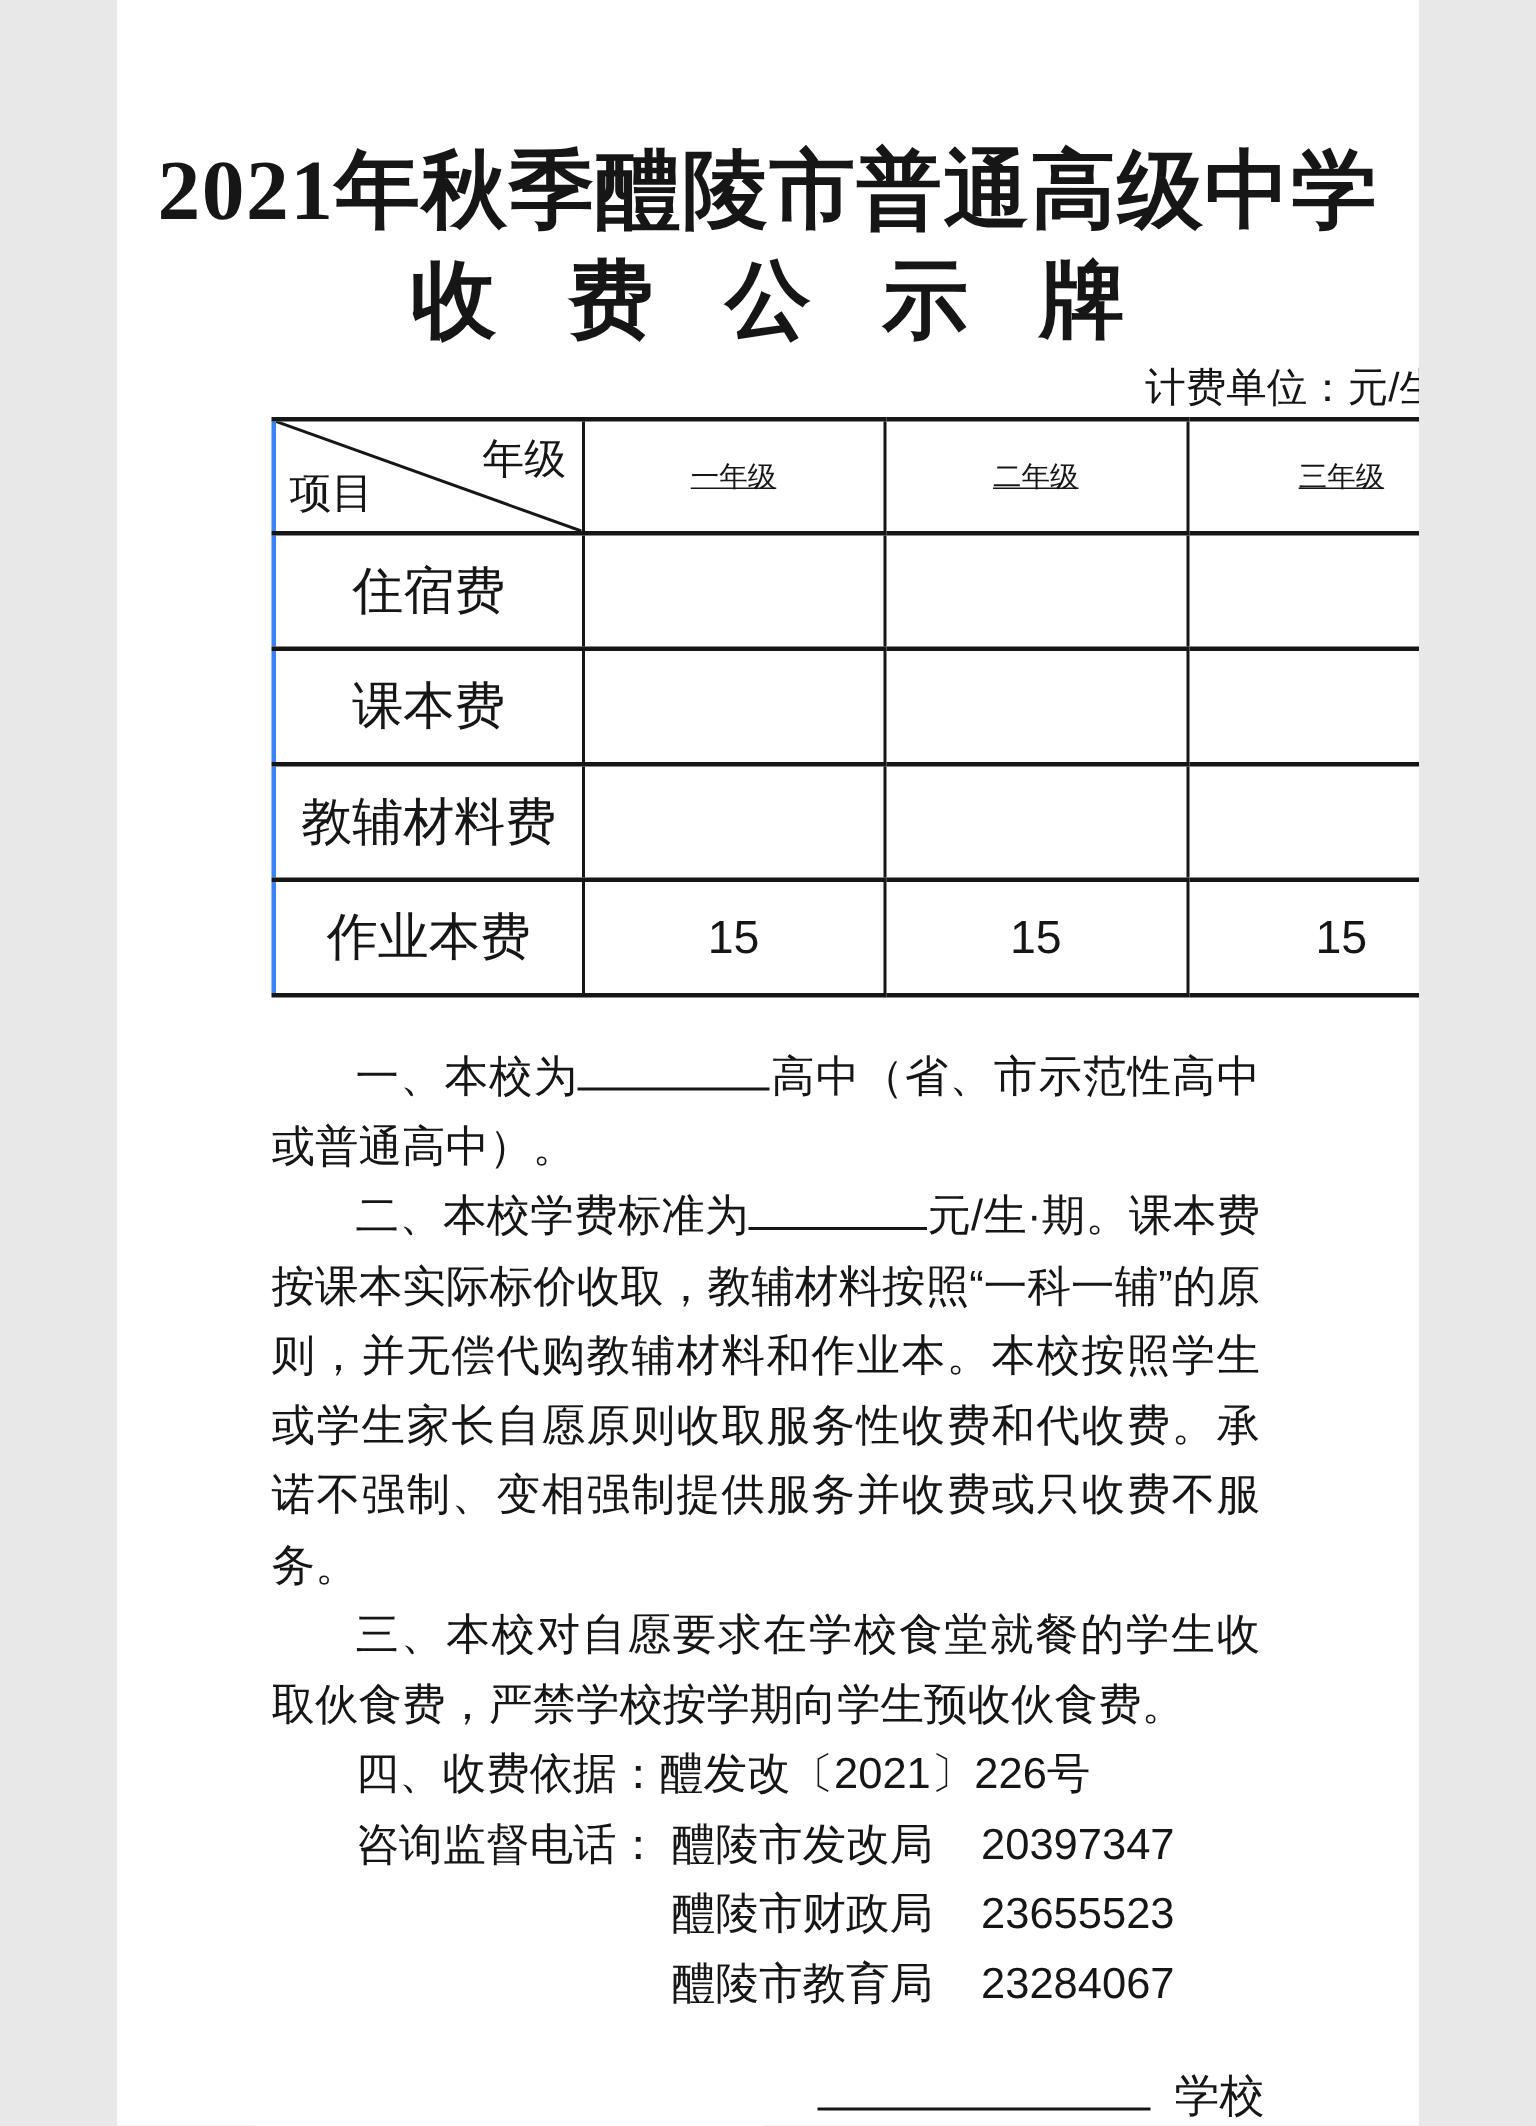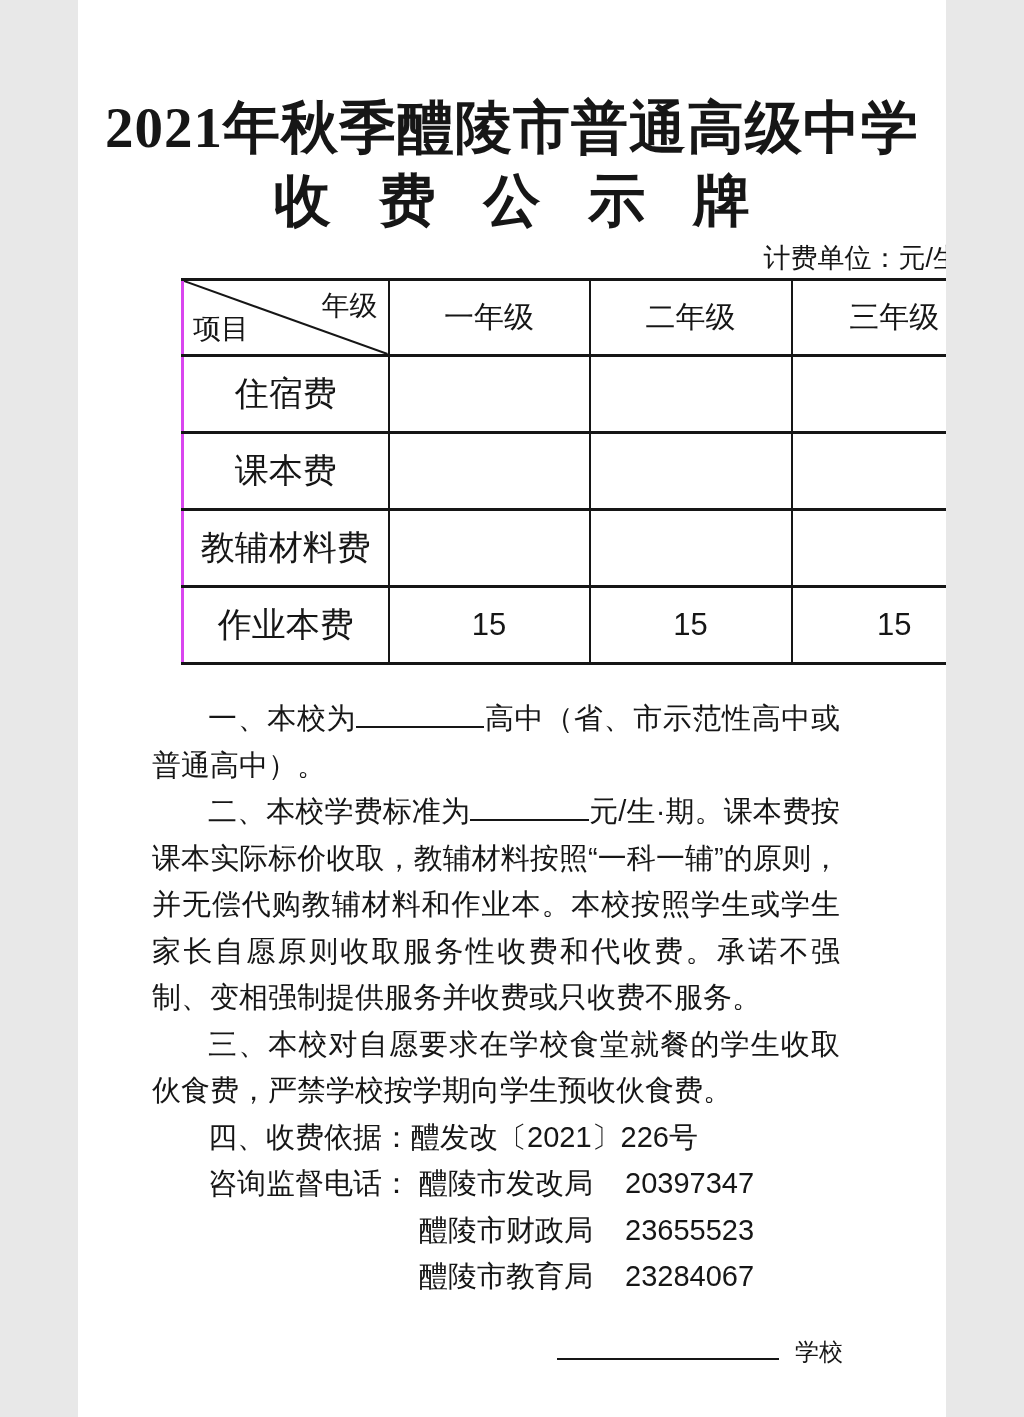--- a/index.html
+++ b/index.html
@@ -39,63 +39,63 @@
     text-align:right;
     font-size:27px;
     line-height:32px;
   }
   
   table.fee-table {
     margin:4px 0 0 103px;
     width:815px;
     table-layout:fixed;
     border-collapse:collapse;
-    border:3px solid #d946ef;
+    border:3px solid #3b82f6;
   }
   table.fee-table td {
     border:2px solid #161616;
     border-top-width:3px;
     border-bottom-width:3px;
     text-align:center;
     vertical-align:middle;
     padding:0;
   }
   tr.header-row  { height:76px; }
   tr.data-row    { height:77px; }
-  td.grade-col   { font-size:30px; }
+  td.grade-col   { font-size:19px;text-decoration:underline; }
   td.row-label   { font-size:34px; }
   td.val-cell    { font-size:31px; }
   td.corner-cell { position:relative; }
   .corner-cell svg.diag { position:absolute; left:0; top:0; width:100%; height:100%; display:block; }
   .corner-tr { position:absolute; top:6px;   right:10px; font-size:28px; }
   .corner-bl { position:absolute; bottom:6px; left:9px;  font-size:28px; }
   
   .body-text {
-    margin:30px 106px 0 74px;
+    margin:30px 106px 0 103px;
     font-size:29px;
     line-height:46.5px;
     text-align:justify;
   }
   .para { margin:0; text-indent:56px; }
   .blank {
     display:inline-block;
     border-bottom:2px solid #161616;
     height:4px;
   }
   .blank-p1 { width:128px; }
   .blank-p2 { width:119px; }
   
   .contacts { margin:0 0 0 56px; display:grid; grid-template-columns:211px 206px auto; }
   .contacts .c-cell { line-height:46.5px; font-size:29px; white-space:nowrap; }
   .report-line { margin:0; text-indent:56px; }
   
   .signature {
     margin:32px 103px 0 103px;
     text-align:right;
-    font-size:24px;
+    font-size:30px;
     line-height:40px;
   }
   .sig-blank {
     display:inline-block;
     width:222px;
     height:4px;
     border-bottom:2px solid #161616;
     margin-right:16px;
   }
 </style>

